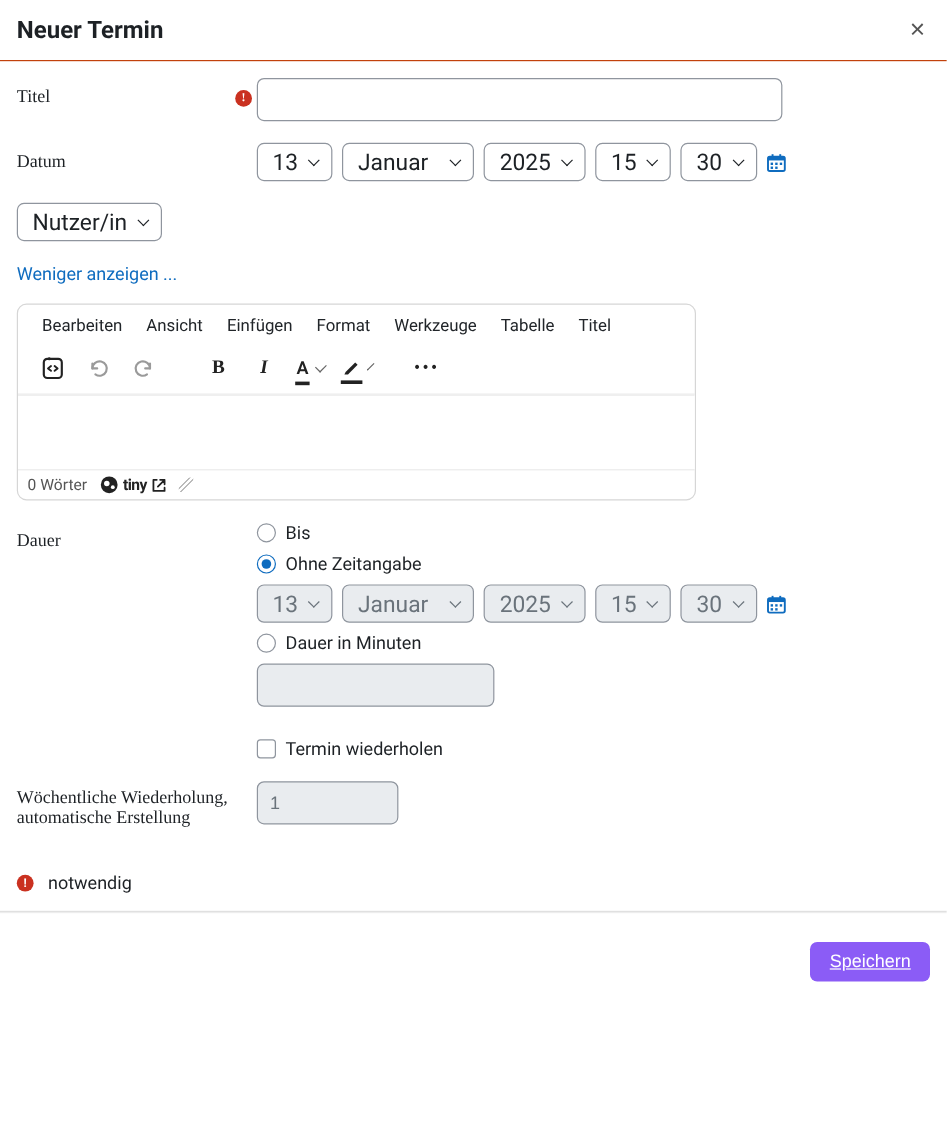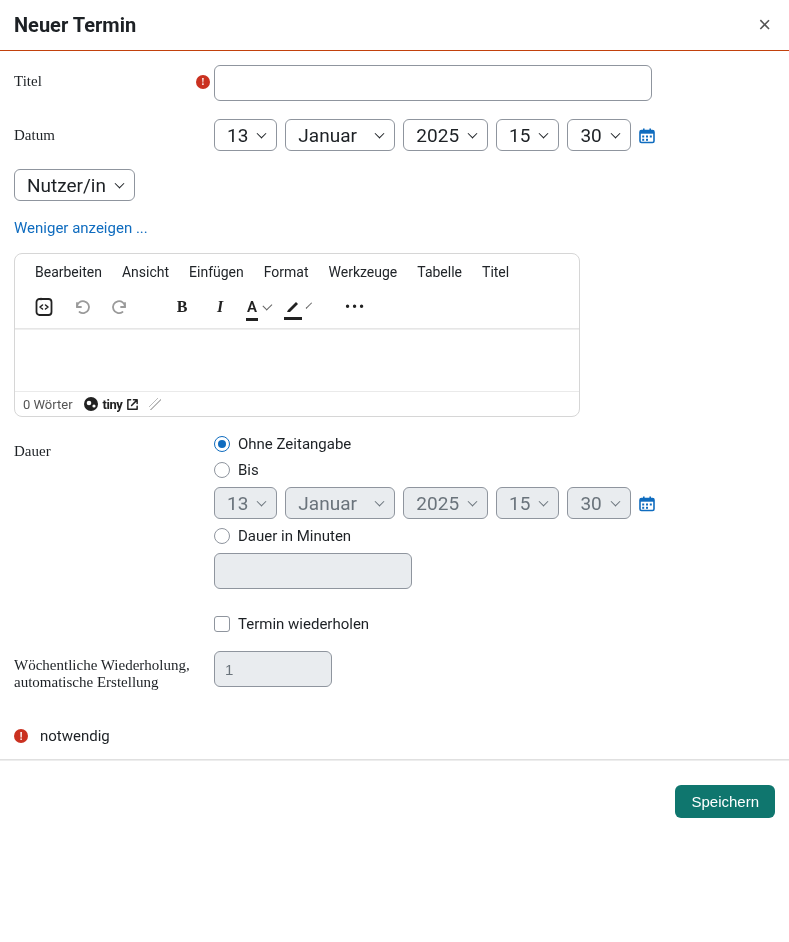--- a/index.html
+++ b/index.html
@@ -270,27 +270,28 @@
   align-items:center;
   gap:12px;
 }
 .modal-footer {
   display:flex;
   justify-content:flex-end;
   padding: 24px 14px 10px 14px;
   border-top: 1px solid #ededed;
 }
 .primary-btn {
-  background:#0f766e;
+  background:#8b5cf6;
   color:#fff;
   border:none;
   border-radius:6px;
   padding: 8px 16px;
   font-size:15px;
   cursor:pointer;
+  text-decoration:underline;
 }
 .stack { flex-direction: column; align-items: flex-start; gap: 8px; }
 .inline-group { display:flex; gap:8px; align-items:center; }
 </style>
 </head>
 <body>
 
 <div class="modal-header">
   <div class="modal-title">Neuer Termin</div>
   <button class="close-btn">×</button>
@@ -424,26 +425,26 @@
     </div>
   </div>
 
 
   <div class="form-row">
     <div class="label-col top">
       <span>Dauer</span>
     </div>
     <div class="field-col stack">
       <div class="radio-row">
+        <span class="radio"></span>
+        <span>Bis</span>
+      </div>
+      <div class="radio-row">
         <span class="radio checked"></span>
         <span>Ohne Zeitangabe</span>
-      </div>
-      <div class="radio-row">
-        <span class="radio"></span>
-        <span>Bis</span>
       </div>
       <div class="inline-group">
         <div class="select disabled">
             <span>13</span>
           </div>
         <div class="select disabled sel-wide">
             <span>Januar</span>
           </div>
         <div class="select disabled">
             <span>2025</span>

